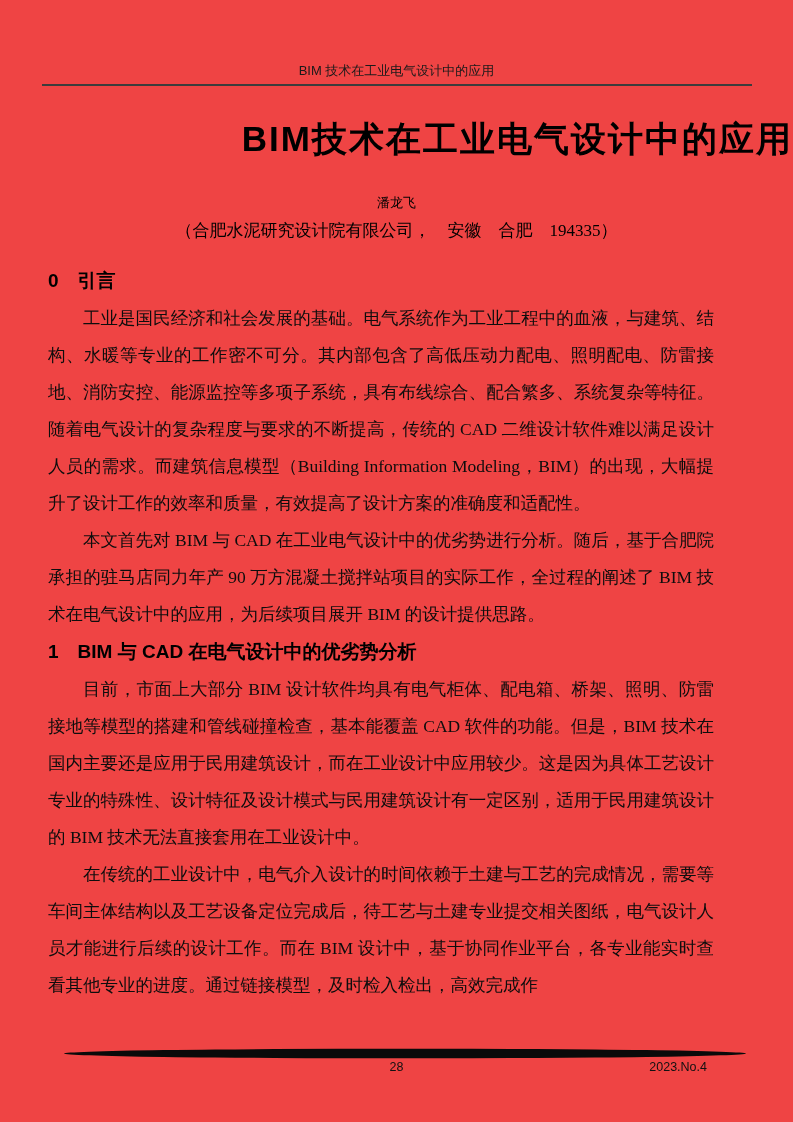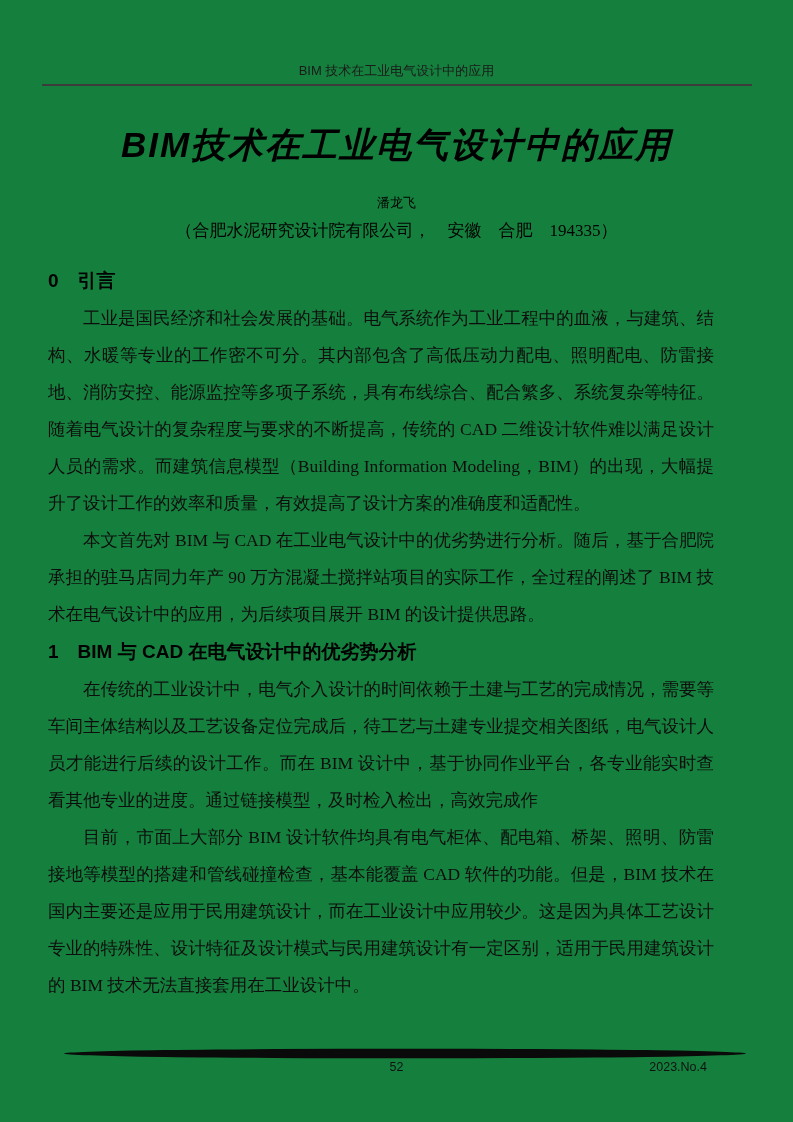--- a/index.html
+++ b/index.html
@@ -2,21 +2,21 @@
 <html><head>
 <meta charset="utf-8">
 <style>
   * { margin: 0; padding: 0; box-sizing: border-box; }
   html, body { background: #e8e8e8; }
   .page {
     position: relative;
     width: 793px;
     height: 1122px;
     margin: 0 auto;
-    background: #15803d;
+    background: #ef4444;
     overflow: hidden;
     font-family: "Liberation Serif", "DejaVu Serif", serif;
     color: #111;
   }
   .running-header {
     position: absolute;
     top: 62px;
     left: 42px;
     right: 42px;
     text-align: center;
@@ -27,30 +27,29 @@
   .header-rule {
     position: absolute;
     top: 84px;
     left: 42px;
     right: 41px;
     height: 0;
     border-top: 2px solid #3c3c3c;
   }
   .article-title {
     position: absolute;
-    top: 122px;
+    top: 116px;
     left: 0;
     width: 100%;
-    text-align: center;
+    text-align: right;
     font-size: 35px;
     font-weight: bold;
     letter-spacing: 2px;
     color: #000;
     font-family: "Liberation Sans", "DejaVu Sans", sans-serif;
-    font-style: italic;
   }
   .author {
     position: absolute;
     top: 194px;
     left: 0;
     width: 100%;
     text-align: center;
     font-size: 13px;
     color: #000;
   }
@@ -130,27 +129,27 @@
   <div class="body-block">
 
     <h2 class="section-heading">0　引言</h2>
 
     <p class="body-paragraph">工业是国民经济和社会发展的基础。电气系统作为工业工程中的血液，与建筑、结构、水暖等专业的工作密不可分。其内部包含了高低压动力配电、照明配电、防雷接地、消防安控、能源监控等多项子系统，具有布线综合、配合繁多、系统复杂等特征。随着电气设计的复杂程度与要求的不断提高，传统的 CAD 二维设计软件难以满足设计人员的需求。而建筑信息模型（Building Information Modeling，BIM）的出现，大幅提升了设计工作的效率和质量，有效提高了设计方案的准确度和适配性。</p>
 
     <p class="body-paragraph">本文首先对 BIM 与 CAD 在工业电气设计中的优劣势进行分析。随后，基于合肥院承担的驻马店同力年产 90 万方混凝土搅拌站项目的实际工作，全过程的阐述了 BIM 技术在电气设计中的应用，为后续项目展开 BIM 的设计提供思路。</p>
 
     <h2 class="section-heading">1　BIM 与 CAD 在电气设计中的优劣势分析</h2>
 
+    <p class="body-paragraph">目前，市面上大部分 BIM 设计软件均具有电气柜体、配电箱、桥架、照明、防雷接地等模型的搭建和管线碰撞检查，基本能覆盖 CAD 软件的功能。但是，BIM 技术在国内主要还是应用于民用建筑设计，而在工业设计中应用较少。这是因为具体工艺设计专业的特殊性、设计特征及设计模式与民用建筑设计有一定区别，适用于民用建筑设计的 BIM 技术无法直接套用在工业设计中。</p>
+
     <p class="body-paragraph">在传统的工业设计中，电气介入设计的时间依赖于土建与工艺的完成情况，需要等车间主体结构以及工艺设备定位完成后，待工艺与土建专业提交相关图纸，电气设计人员才能进行后续的设计工作。而在 BIM 设计中，基于协同作业平台，各专业能实时查看其他专业的进度。通过链接模型，及时检入检出，高效完成作</p>
-
-    <p class="body-paragraph">目前，市面上大部分 BIM 设计软件均具有电气柜体、配电箱、桥架、照明、防雷接地等模型的搭建和管线碰撞检查，基本能覆盖 CAD 软件的功能。但是，BIM 技术在国内主要还是应用于民用建筑设计，而在工业设计中应用较少。这是因为具体工艺设计专业的特殊性、设计特征及设计模式与民用建筑设计有一定区别，适用于民用建筑设计的 BIM 技术无法直接套用在工业设计中。</p>
 
   </div>
 
   <svg class="footer-divider" viewBox="0 0 682 11" preserveAspectRatio="none" aria-hidden="true">
     <ellipse cx="341" cy="5.5" rx="341" ry="4.8" fill="#0a0a0a"></ellipse>
   </svg>
 
-  <div class="footer-page-number">52</div>
+  <div class="footer-page-number">28</div>
 
   <div class="footer-issue">2023.No.4</div>
 
 </div>
 
 </body></html>

